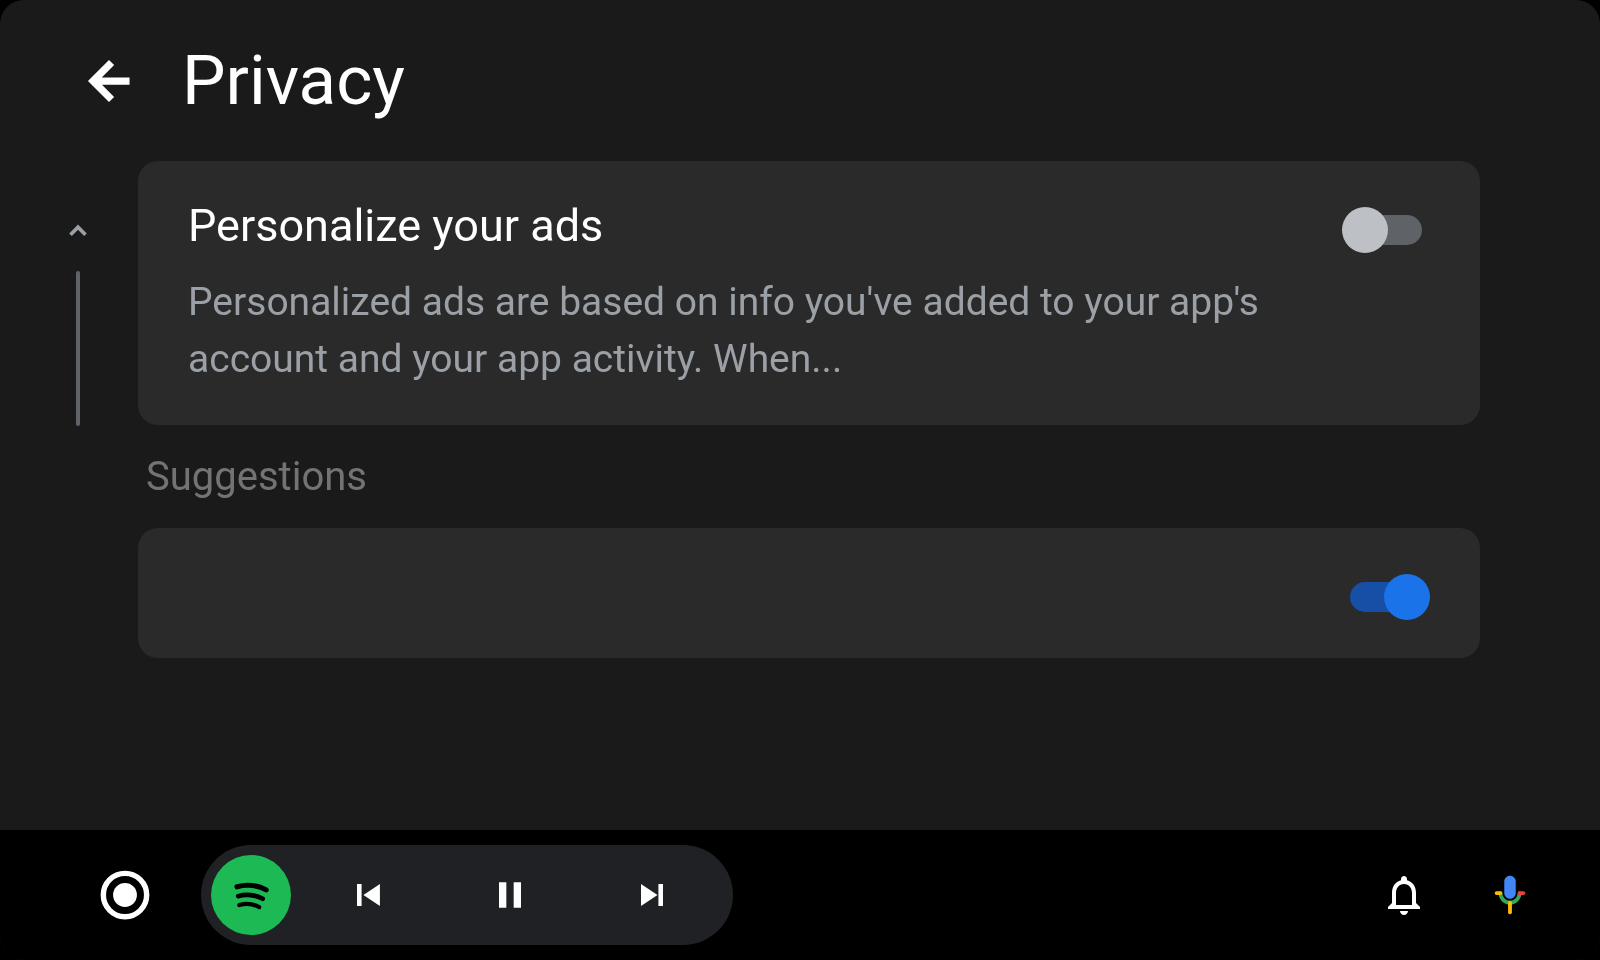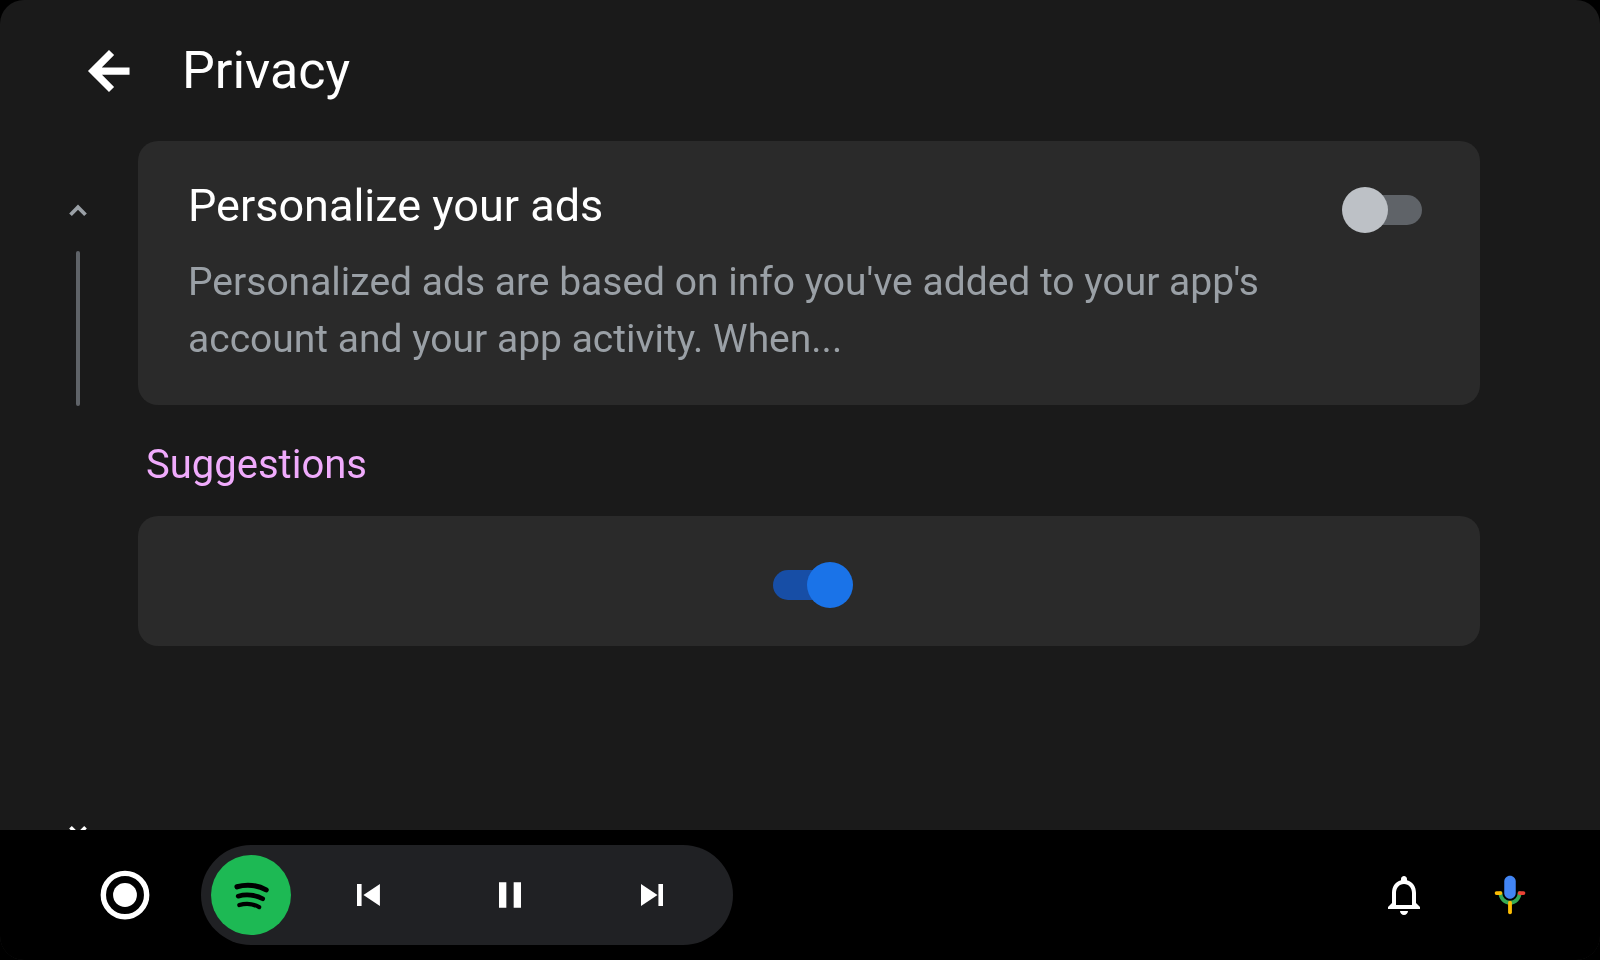--- a/index.html
+++ b/index.html
@@ -41,21 +41,21 @@
     }
     
     .back-button svg {
       width: 58px;
       height: 58px;
       fill: #fff;
       stroke: #fff;
     }
     
     .header-title {
-      font-size: 52px;
+      font-size: 69px;
       font-weight: 400;
       color: #fff;
     }
     
     .content {
       display: flex;
       padding: 0 40px 0 58px;
       gap: 40px;
       height: calc(100% - 250px);
       overflow: hidden;
@@ -108,21 +108,21 @@
       gap: 28px;
       padding-right: 80px;
     }
     
     .settings-card {
       background: #2a2a2a;
       border-radius: 20px;
       padding: 38px 50px;
       display: flex;
       align-items: flex-start;
-      justify-content: center;
+      justify-content: flex-end;
       gap: 24px;
     }
     
     .card-content {
       flex: 1;
     }
     
     .card-title {
       font-size: 45px;
       font-weight: 400;
@@ -172,23 +172,22 @@
     
     .toggle-thumb.on {
       background: #1a73e8;
       left: auto;
       right: 0;
     }
     
     .section-header {
       font-size: 40px;
       font-weight: 400;
-      color: #f0abfc;
+      color: #737373;
       padding-left: 8px;
-      margin-top: 8px;
     }
     
     .bottom-bar {
       position: absolute;
       bottom: 0;
       left: 0;
       right: 0;
       height: 130px;
       background: #000;
       display: flex;

